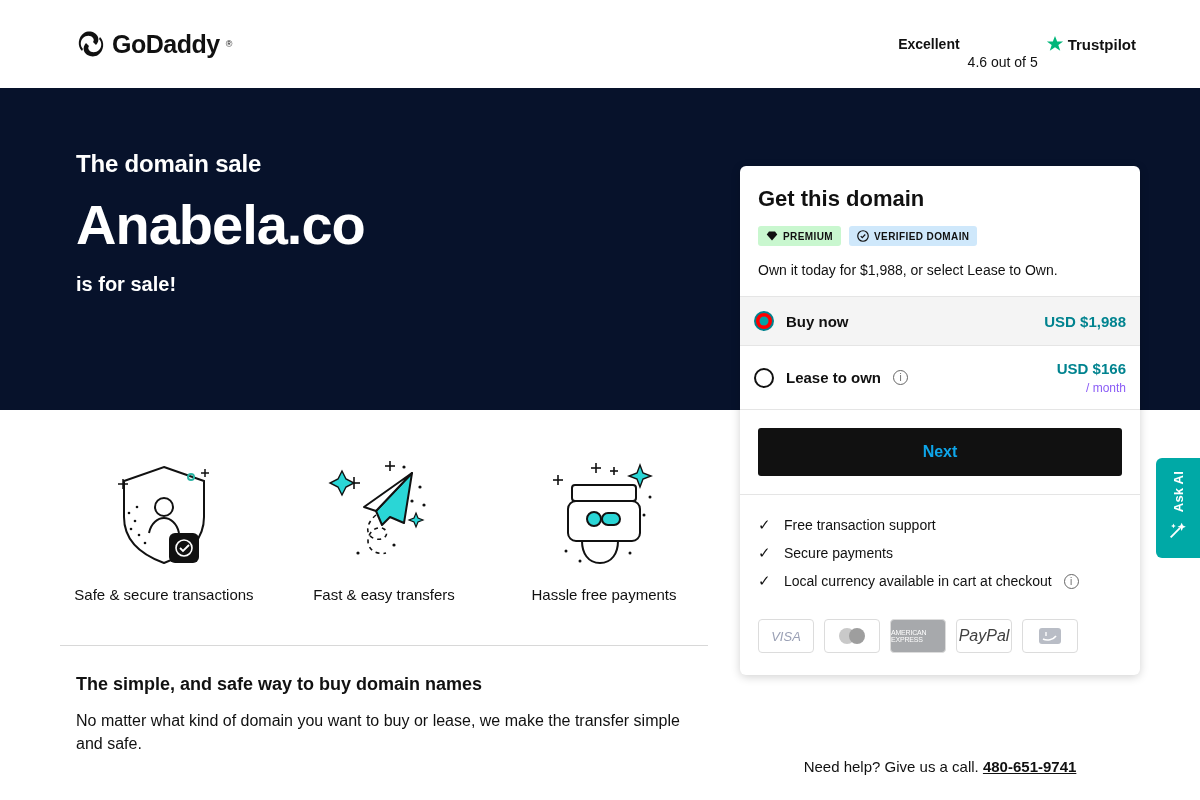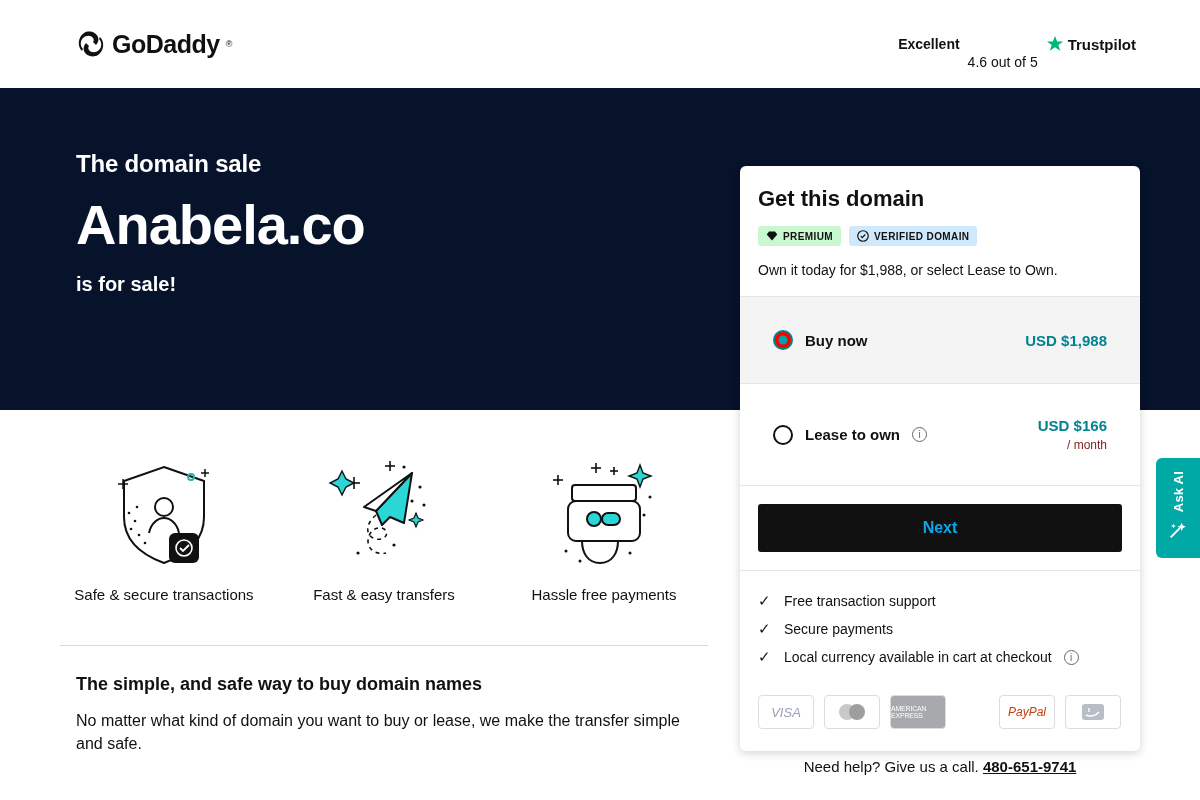--- a/index.html
+++ b/index.html
@@ -74,39 +74,39 @@
     display: inline-flex; align-items: center; gap: 5px;
     font-size: 10px; font-weight: bold; letter-spacing: 0.4px;
     padding: 4px 8px; border-radius: 3px;
   }
   .badge-premium { background: #c9f7cf; color: #111; }
   .badge-verified { background: #cfe8fb; color: #111; }
   .card-desc { font-size: 14px; color: #111; margin-top: 16px; }
 
   .option {
     display: flex; align-items: center; justify-content: space-between;
-    padding: 33px;
+    padding: 14px;
     border-top: 1px solid #e5e5e5;
   }
   .option.selected { background: #f4f4f4; }
   .opt-left { display: flex; align-items: center; gap: 12px; }
   .radio {
     width: 20px; height: 20px; border-radius: 50%;
     border: 2px solid #111; background: #fff;
     display: inline-block; position: relative; flex: none;
   }
   .radio.on { border-color: #00838f; background: #ff0000; }
   .radio.on::after {
     content: ""; position: absolute; left: 50%; top: 50%;
     width: 9px; height: 9px; background: #00a4a6; border-radius: 50%;
     transform: translate(-50%,-50%);
   }
   .opt-label { font-size: 15px; font-weight: bold; color: #111; }
   .opt-price { font-size: 15px; font-weight: bold; color: #00838f; text-align: right; }
-  .opt-per { font-size: 12px; color: #7f1d1d; text-align: right; margin-top: 4px; }
+  .opt-per { font-size: 12px; color: #8b5cf6; text-align: right; margin-top: 4px; }
   .info-i {
     width: 15px; height: 15px; border: 1px solid #666; border-radius: 50%;
     font-size: 10px; line-height: 13px; text-align: center; color: #666;
     display: inline-block;
   }
 
   .next-wrap { padding: 18px; border-top: 1px solid #e5e5e5; }
   .next-btn {
     width: 100%; height: 48px; background: #111; color: #0ea5e9;
     border: none; border-radius: 3px; font-size: 16px; font-weight: bold;
@@ -120,21 +120,21 @@
   .cards-row { display: flex; gap: 10px; padding: 14px 18px 22px 18px; }
   .pay {
     width: 56px; height: 34px; border: 1px solid #dcdcdc; border-radius: 4px;
     display: flex; align-items: center; justify-content: center;
     font-size: 10px; font-weight: normal; color: #1a1f71;
   }
   .pay.amex { background: #a7a9ac; color: #fff; font-size: 7px; letter-spacing: -0.2px; }
   .pay.mc .mc-a, .pay.mc .mc-b { width: 16px; height: 16px; border-radius: 50%; display: inline-block; }
   .pay.mc .mc-a { background: #c9c9c9; }
   .pay.mc .mc-b { background: #9e9e9e; margin-left: -6px; }
-  .pay.paypal { color: #c2410c; font-size: 12px; font-style: italic; margin-left: 43px; }
+  .pay.paypal { color: #404040; font-size: 16px; font-style: italic; }
   .pay.alipay svg { display:block; }
 
   .help {
     position: absolute; left: 740px; top: 758px; width: 400px;
     text-align: center; font-size: 15px; color: #111;
   }
   .help a { color: #111; text-decoration: underline; font-weight: bold; }
 
   
   .ask-ai {

